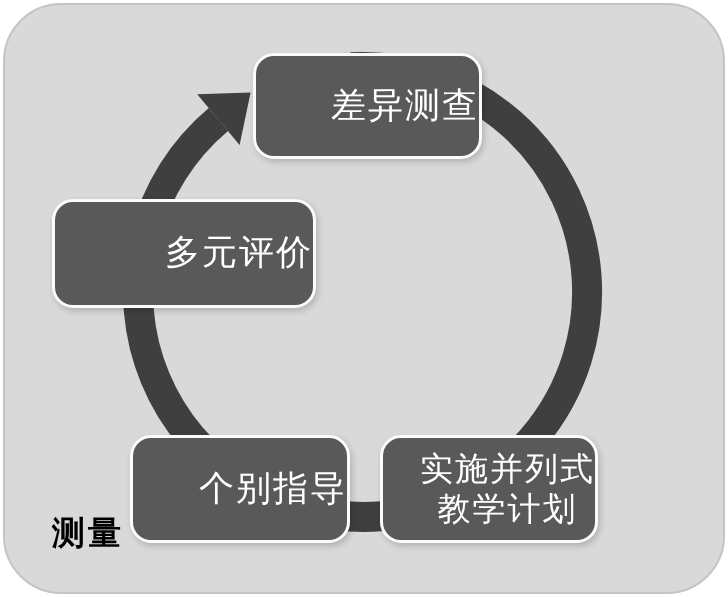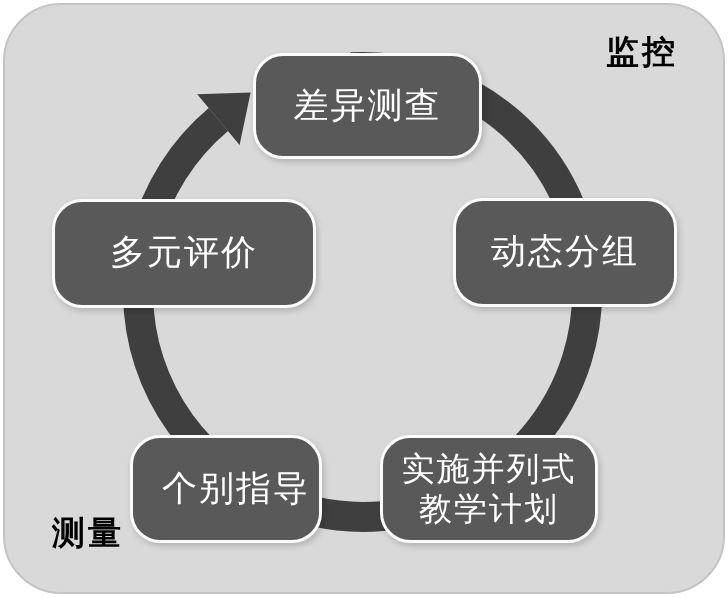--- a/index.html
+++ b/index.html
@@ -32,36 +32,36 @@
     stroke-width: 30px;
   }
   .arrowhead {
     fill: var(--ring_color, #3f3f3f);
     stroke: none;
   }
   .node {
     position: absolute;
     background: var(--node_fill, #595959);
     border: 3px solid var(--node_border, #fbfbfb);
-    border-radius: 30px;
+    border-radius: 21px;
     box-sizing: border-box;
     display: flex;
     align-items: center;
-    justify-content: center;
+    justify-content: flex-end;
     text-align: center;
     color: var(--node_text_color, #ffffff);
     font-size: 35px;
     letter-spacing: 2px;
     box-shadow: 2px 3px 6px rgba(0,0,0,0.18);
   }
   .node-label { white-space: pre-line; line-height: 1.22; }
   .node-top          { left: 253px; top: 53px;  width: 229px; height: 106px; }
   .node-right        { left: 453px; top: 198px; width: 224px; height: 109px; }
   .node-bottom-right { left: 380px; top: 435px; width: 218px; height: 108px; font-size: 33px; }
-  .node-bottom-left  { left: 130px; top: 435px; width: 192px; height: 108px; padding-left: 20px; }
+  .node-bottom-left  { left: 130px; top: 435px; width: 220px; height: 108px; padding-left: 20px; }
   .node-left         { left: 52px;  top: 199px; width: 264px; height: 109px; }
   .corner-label {
     position: absolute;
     color: var(--corner_label_color, #000000);
     font-family: "DejaVu Sans", "Liberation Sans", sans-serif;
     font-weight: 900;
     font-size: 33px;
     letter-spacing: 3px;
   }
   .corner-label.top-right   { left: 606px; top: 30px; }
@@ -77,29 +77,25 @@
 
     <path class="ring-path" d="M 351.2 67.3
              A 225 225 0 0 1 382.6 516.1
              A 225 225 0 0 1 218.4 119.6"></path>
     <polygon class="arrowhead" points="250.6,92.6 239.6,144.9 197.2,94.3"></polygon>
   </svg>
 
   <div class="node node-top">
     <span class="node-label">差异测查</span>
   </div>
-  <div class="node node-right">
-    <span class="node-label">动态分组</span>
-  </div>
   <div class="node node-bottom-right">
     <span class="node-label">实施并列式
 教学计划</span>
   </div>
   <div class="node node-bottom-left">
     <span class="node-label">个别指导</span>
   </div>
   <div class="node node-left">
     <span class="node-label">多元评价</span>
   </div>
 
-  <div class="corner-label top-right">监控</div>
   <div class="corner-label bottom-left">测量</div>
 </div>
 
 </body></html>

